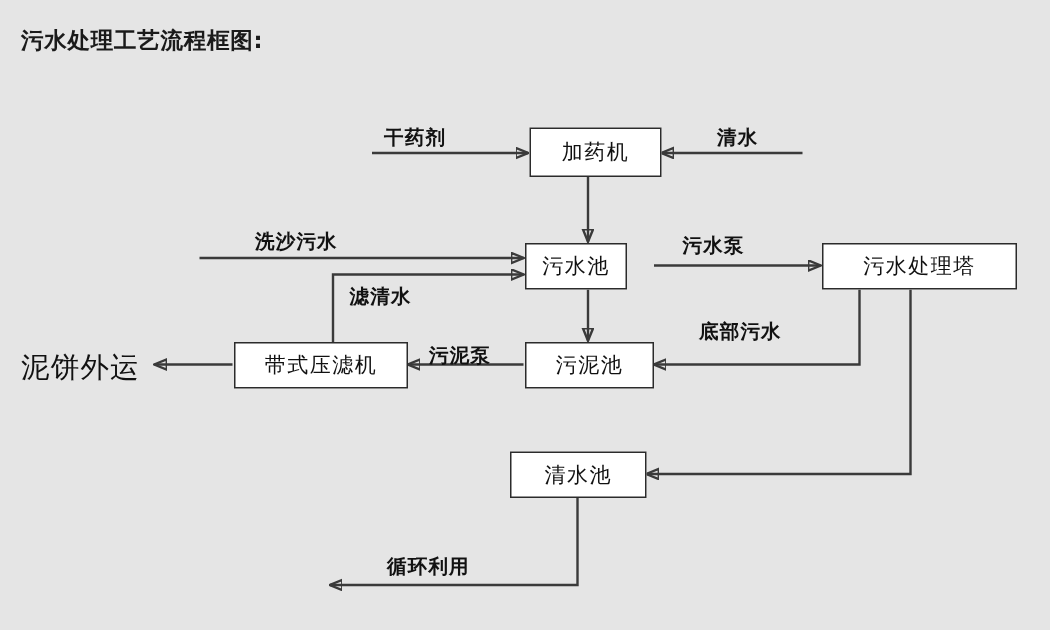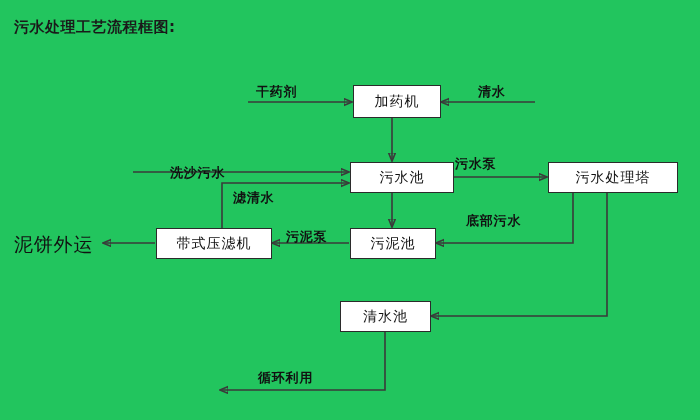--- a/index.html
+++ b/index.html
@@ -4,21 +4,21 @@
 <style>
   html, body {
     margin: 0;
     padding: 0;
     background: #ffffff;
   }
   #canvas {
     position: relative;
     width: 700px;
     height: 420px;
-    background: #22c55e;
+    background: #e5e5e5;
     overflow: hidden;
     font-family: "DejaVu Sans", "Liberation Sans", sans-serif;
   }
   #diagram-title {
     position: absolute;
     left: 14px;
     top: 18px;
     font-size: 15px;
     font-weight: bold;
     color: #1a1a1a;
@@ -110,35 +110,35 @@
 
     <line x1="155" y1="243" x2="103" y2="243" marker-end="url(#arrowL)"></line>
 
     <polyline points="607,193 607,316 431,316" marker-end="url(#arrowL)"></polyline>
 
     <polyline points="385,332 385,390 220,390" marker-end="url(#arrowL)"></polyline>
   </svg>
 
   <div class="node" style="left:353px; top:85px; width:88px; height:33px;">加药机</div>
 
-  <div class="node" style="left:350px; top:162px; width:104px; height:31px;font-family:Liberation Serif, serif;">污水池</div>
+  <div class="node" style="left:350px; top:162px; width:68px; height:31px;font-family:Liberation Serif, serif;">污水池</div>
 
   <div class="node" style="left:350px; top:228px; width:86px; height:31px;">污泥池</div>
 
   <div class="node" style="left:548px; top:162px; width:130px; height:31px;">污水处理塔</div>
 
   <div class="node" style="left:156px; top:228px; width:116px; height:31px;">带式压滤机</div>
 
   <div class="node" style="left:340px; top:301px; width:91px; height:31px;">清水池</div>
 
   <div class="edge-label" style="left:256px; top:83px;">干药剂</div>
 
   <div class="edge-label" style="left:478px; top:83px;">清水</div>
 
-  <div class="edge-label" style="left:170px; top:164px;">洗沙污水</div>
+  <div class="edge-label" style="left:170px; top:152px;">洗沙污水</div>
 
   <div class="edge-label" style="left:233px; top:189px;">滤清水</div>
 
   <div class="edge-label" style="left:455px; top:155px;">污水泵</div>
 
   <div class="edge-label" style="left:286px; top:228px;text-align:right;">污泥泵</div>
 
   <div class="edge-label" style="left:466px; top:212px;">底部污水</div>
 
   <div class="term-label" style="left:14px; top:232px;">泥饼外运</div>

